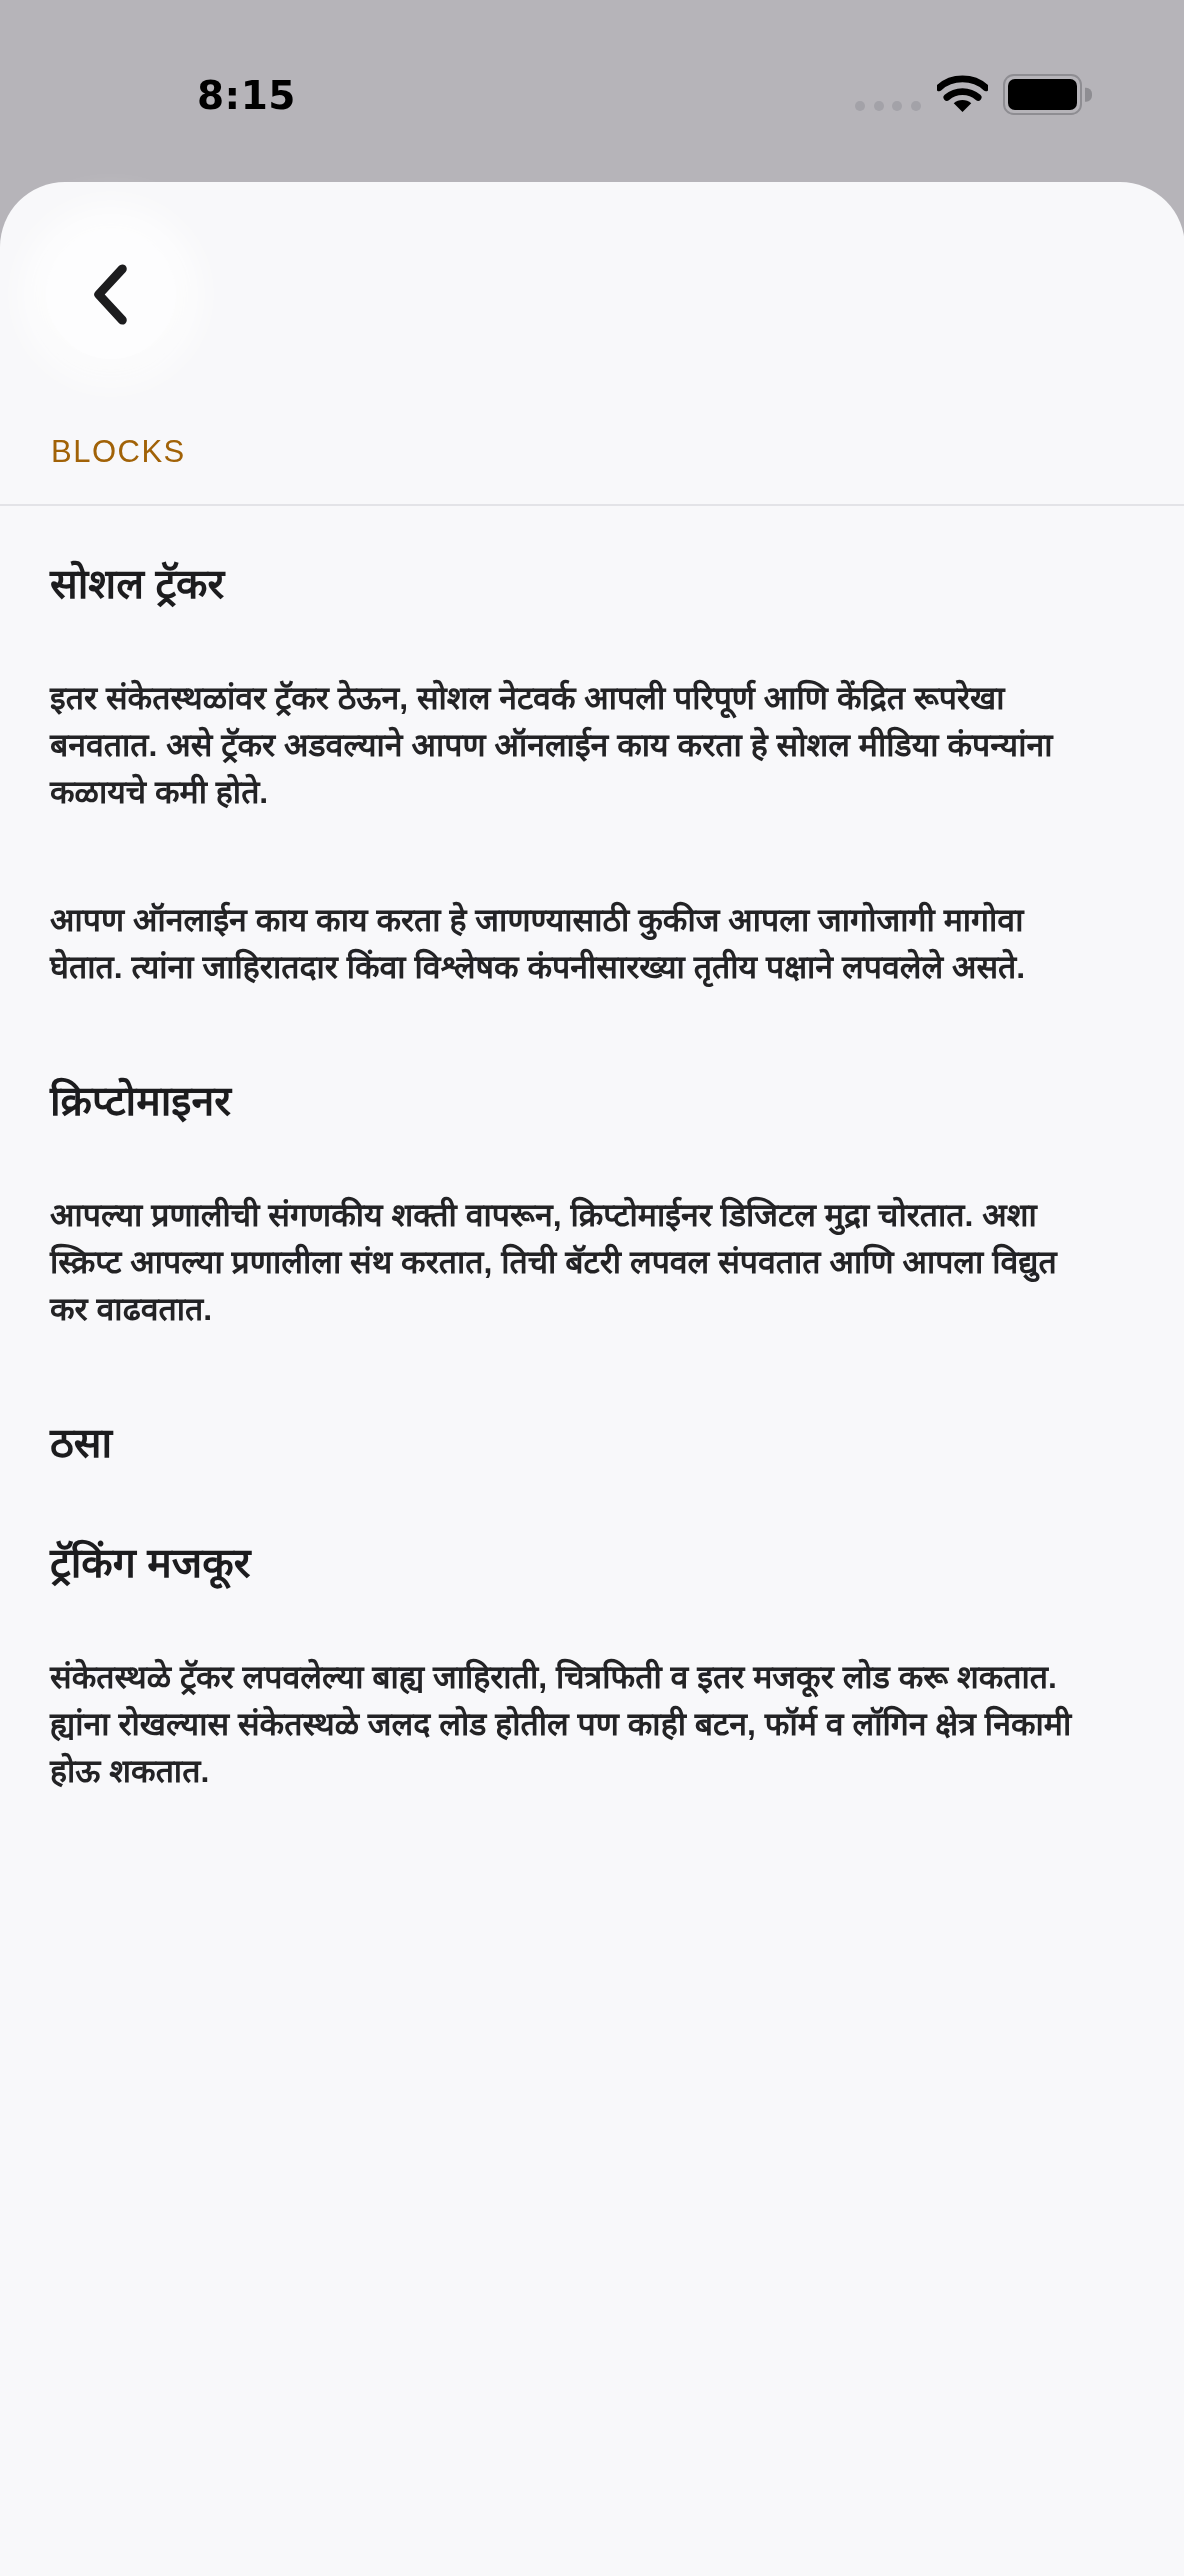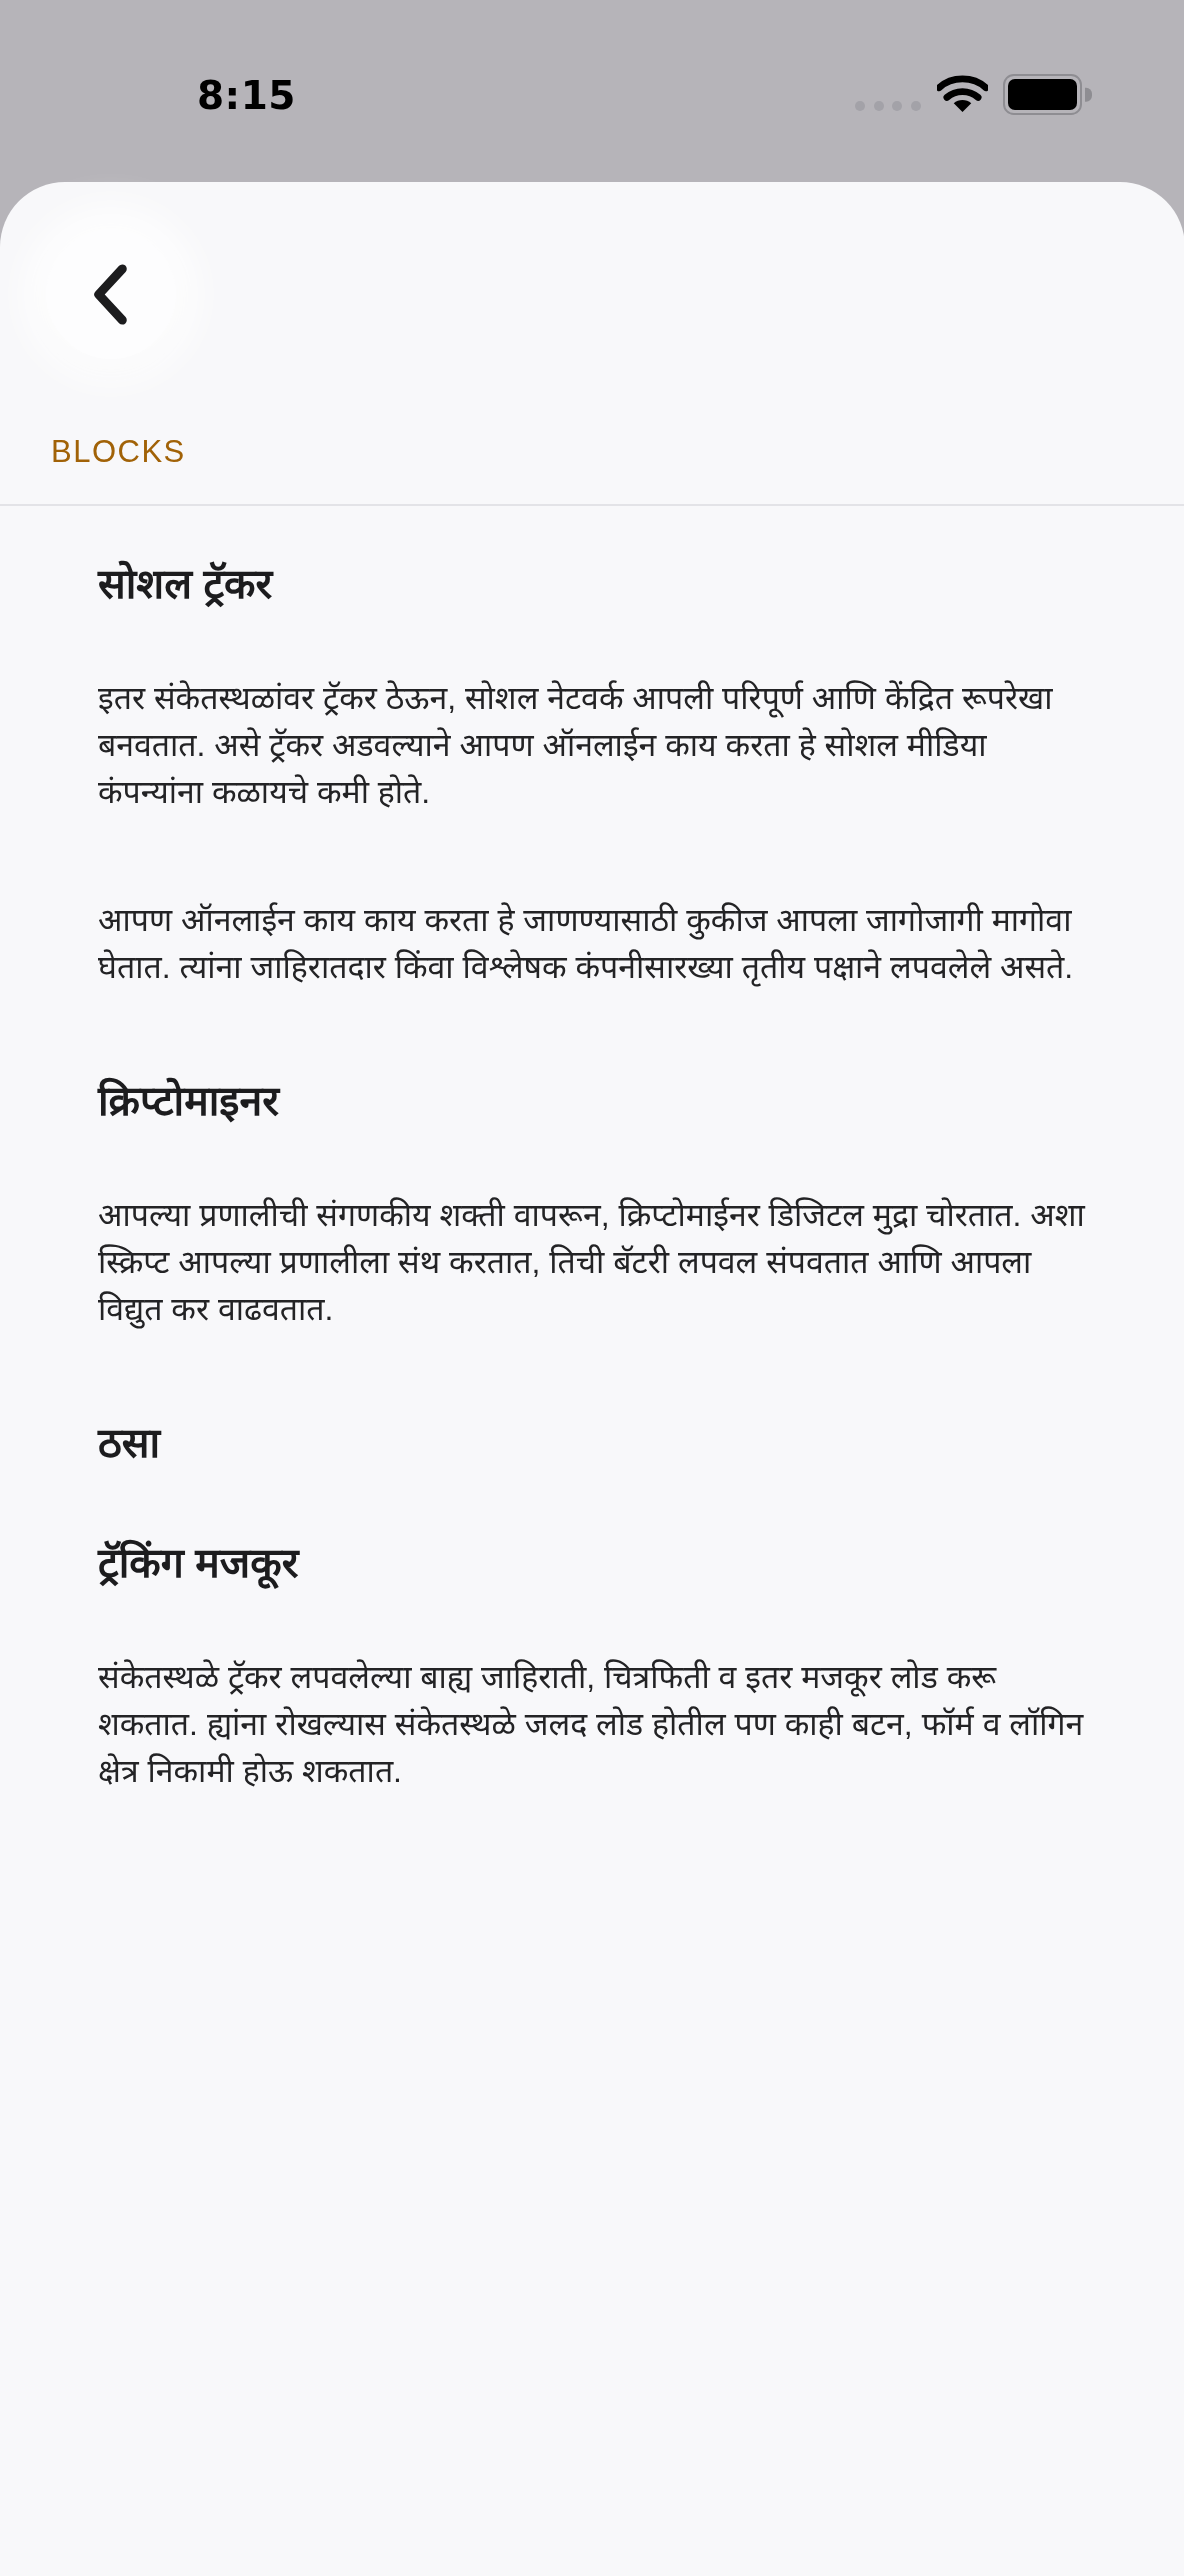--- a/index.html
+++ b/index.html
@@ -60,31 +60,31 @@
     font-size:31px; font-weight:400; color:#a16207; letter-spacing:1.5px;
   }
   .header-divider {
     position:absolute; left:0; right:0; top:322px; height:2px;
     background:#e3e3e7;
   }
 
   
   .content {
     position:absolute; left:0; right:0; top:324px; bottom:0;
-    padding:49px 96px 0 98px;
+    padding:49px 96px 0 50px;
     overflow:hidden;
   }
   .section h2 {
     margin:0 0 61px;
     font-size:41px; line-height:59px; font-weight:600;
     color:#1c1c1e;
   }
   .section p {
     margin:0 0 81px;
-    font-size:32px; line-height:47px; font-weight:400;
+    font-size:32px; line-height:47px; font-weight:700;
     color:#232325;
   }
   .section:last-child p { margin-bottom:0; }
 </style>
 </head>
 <body>
 
 <div class="status-bar">
   <div class="status-time">8:15</div>
   <div class="status-icons">

